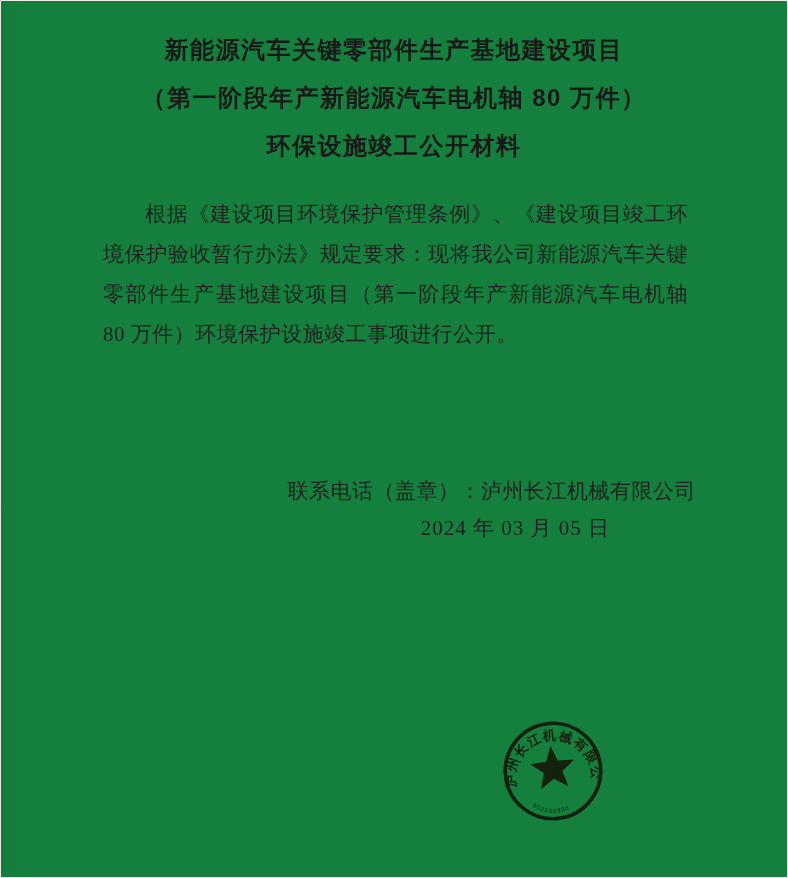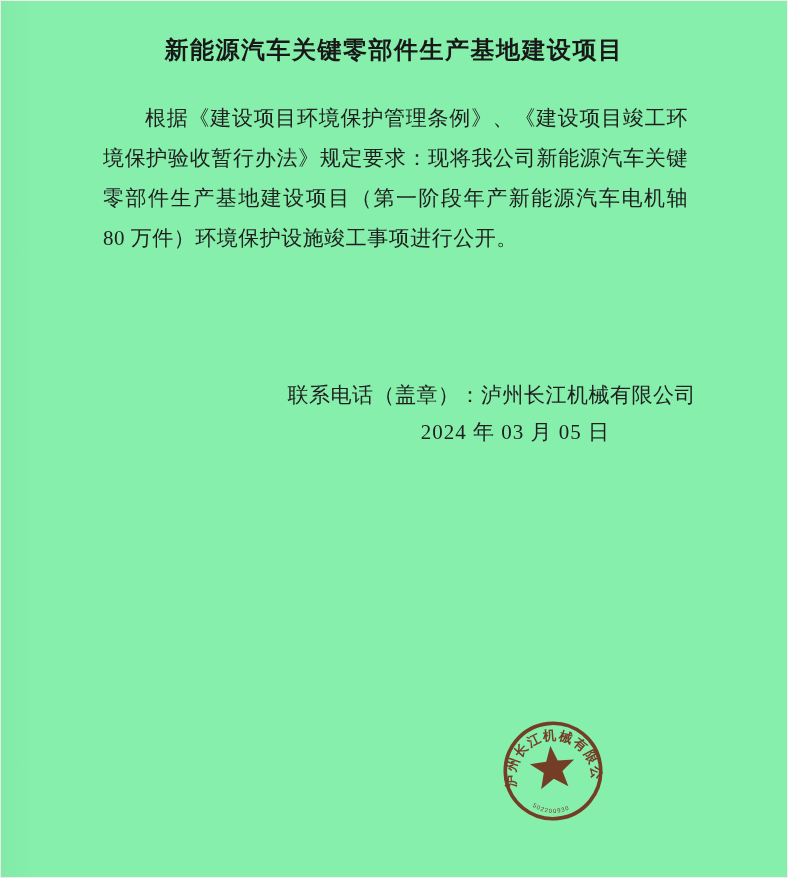--- a/index.html
+++ b/index.html
@@ -1,20 +1,20 @@
 <!DOCTYPE html>
 <html><head>
 <meta charset="utf-8">
 <style>
   html,body { margin:0; padding:0; background:#e8e8e8; }
   .page {
     position:relative;
     width:788px; height:878px;
     margin:0 auto;
-    background:#86efac;
+    background:#15803d;
     color:#1f1f1f;
     font-family:"Liberation Serif", serif;
     overflow:hidden;
     box-shadow:inset 0 0 0 1px #f1f0ee;
   }
   
   .page::before {
     content:"";
     position:absolute; left:0; top:0; bottom:0; width:34px;
     background:linear-gradient(to right, rgba(0,0,0,0.025), rgba(0,0,0,0));
@@ -85,20 +85,22 @@
   .seal .ring-text { font-size:13px; font-weight:700; letter-spacing:1.5px; font-family:"Liberation Serif", serif; }
   .seal .code-text { font-size:6px; letter-spacing:1px; font-family:"Liberation Sans", sans-serif; }
 </style>
 </head>
 <body>
 
 <div class="page">
 
   <div class="titles">
     <div class="title-line">新能源汽车关键零部件生产基地建设项目</div>
+    <div class="title-line">（第一阶段年产新能源汽车电机轴 80 万件）</div>
+    <div class="title-line">环保设施竣工公开材料</div>
   </div>
 
   <div class="content">
     <p class="para first">根据《建设项目环境保护管理条例》、《建设项目竣工环境保护验收暂行办法》规定要求：现将我公司新能源汽车关键零部件生产基地建设项目（第一阶段年产新能源汽车电机轴 80 万件）环境保护设施竣工事项进行公开。</p>
 
 
     <div class="sig-line">
       <span>联系电话（盖章）：</span><span>泸州长江机械有限公司</span>
     </div>
     <div class="date-line">2024 年 03 月 05 日</div>

